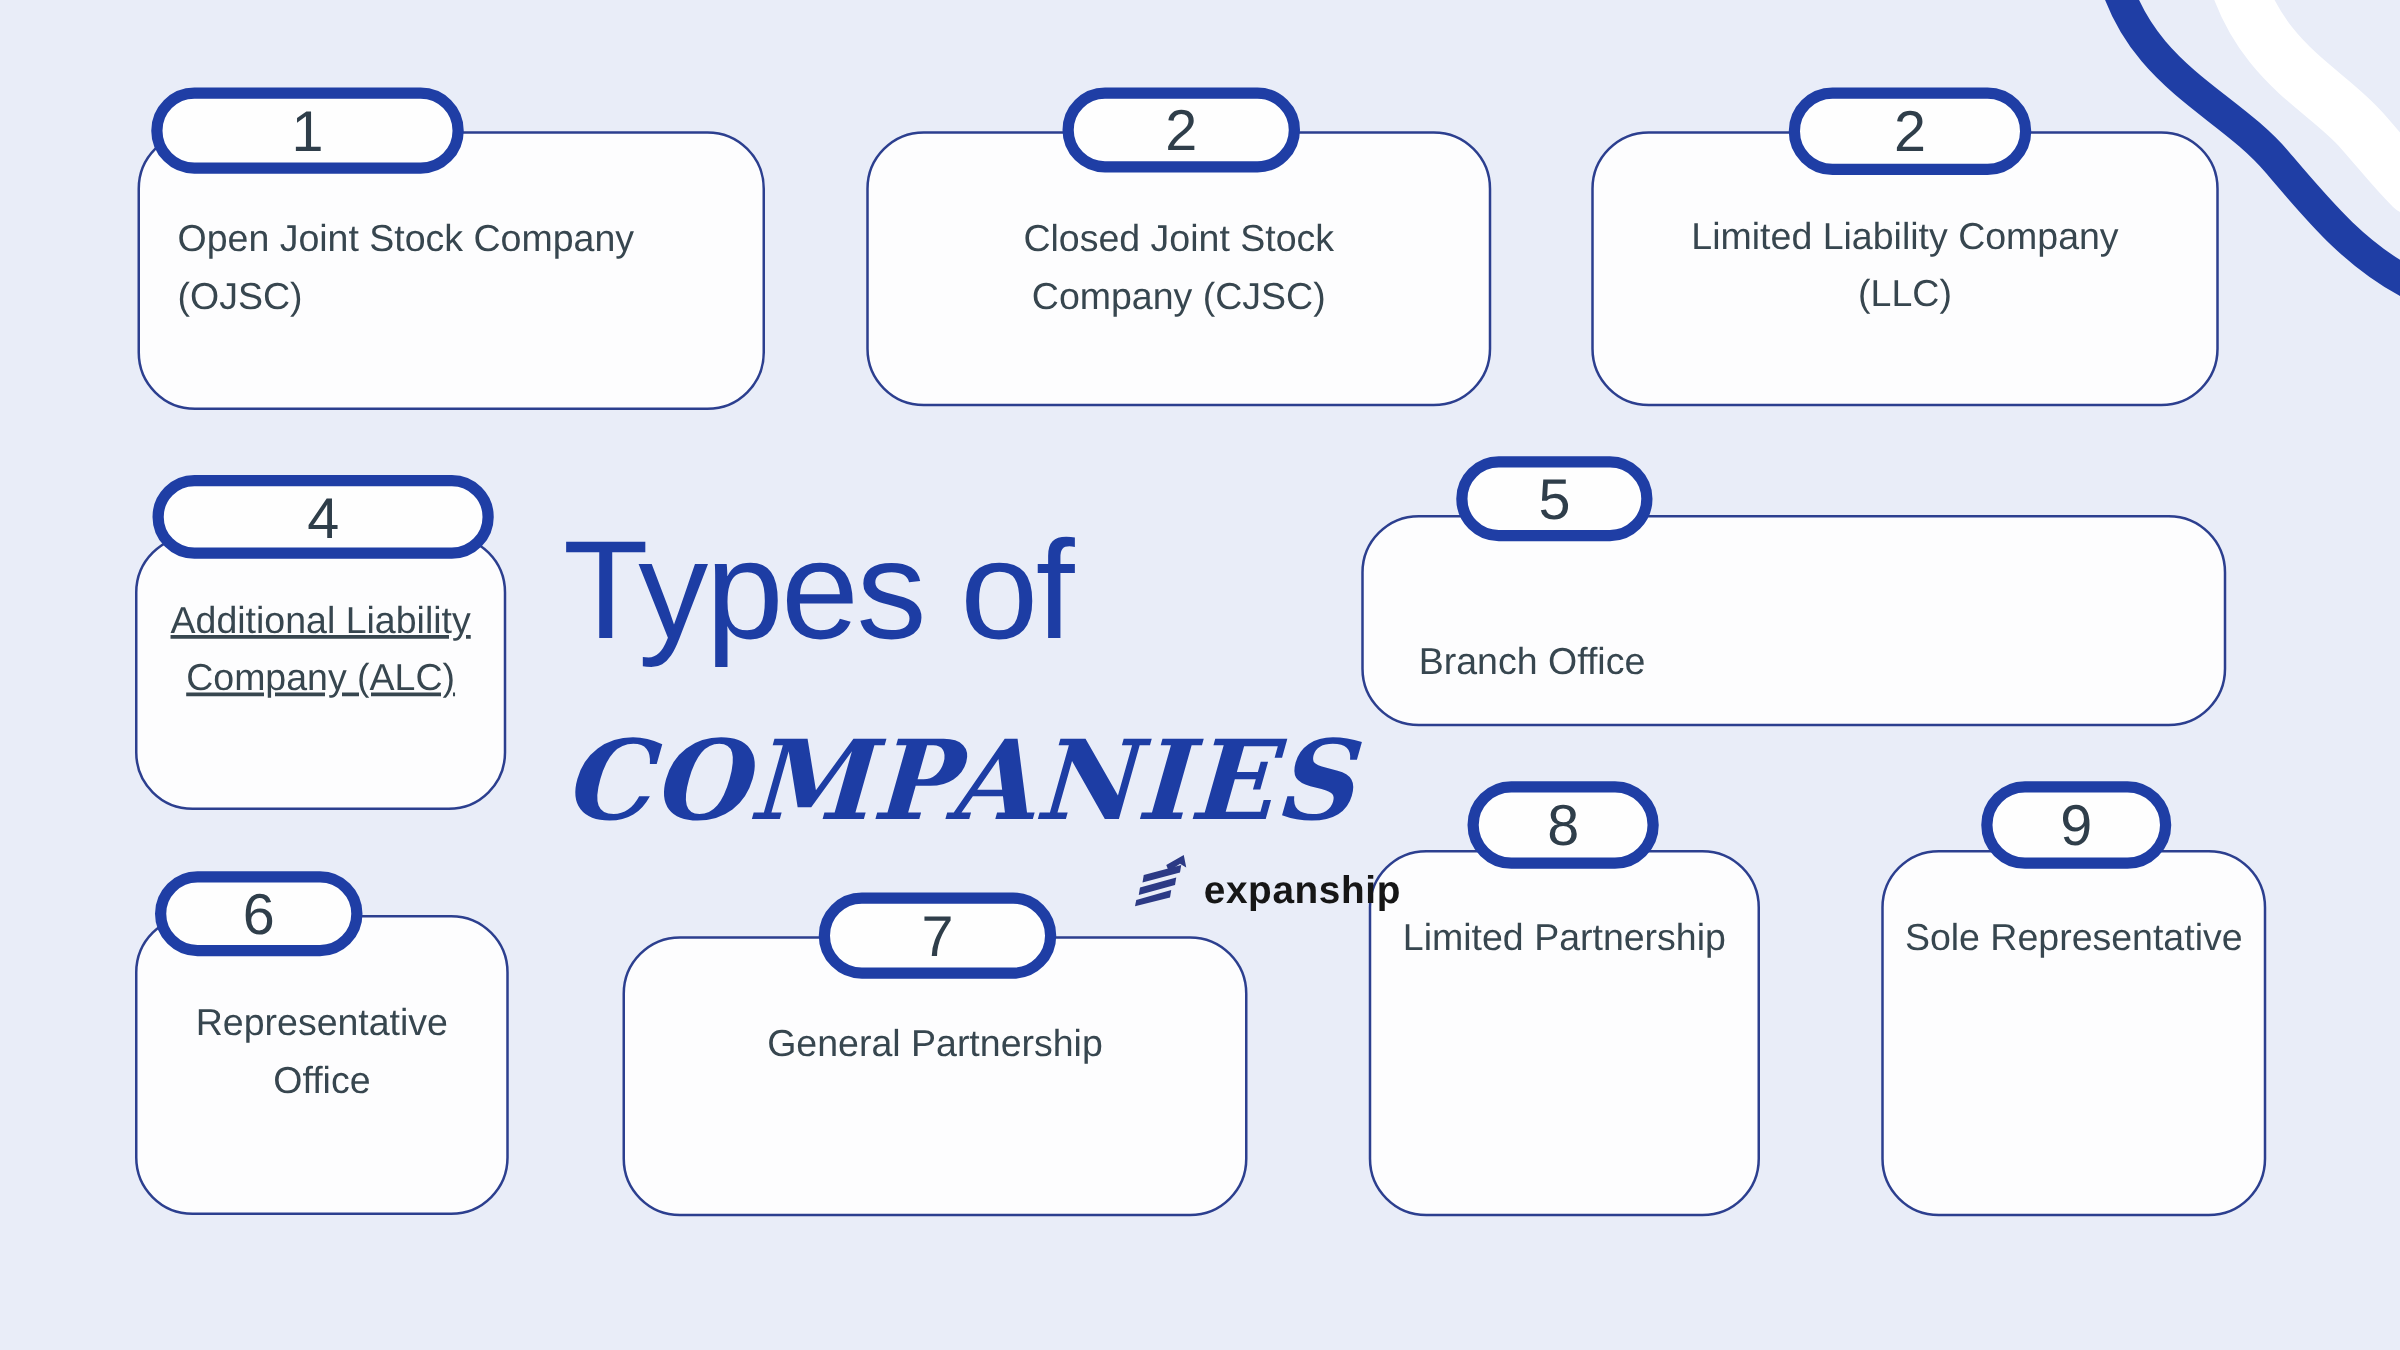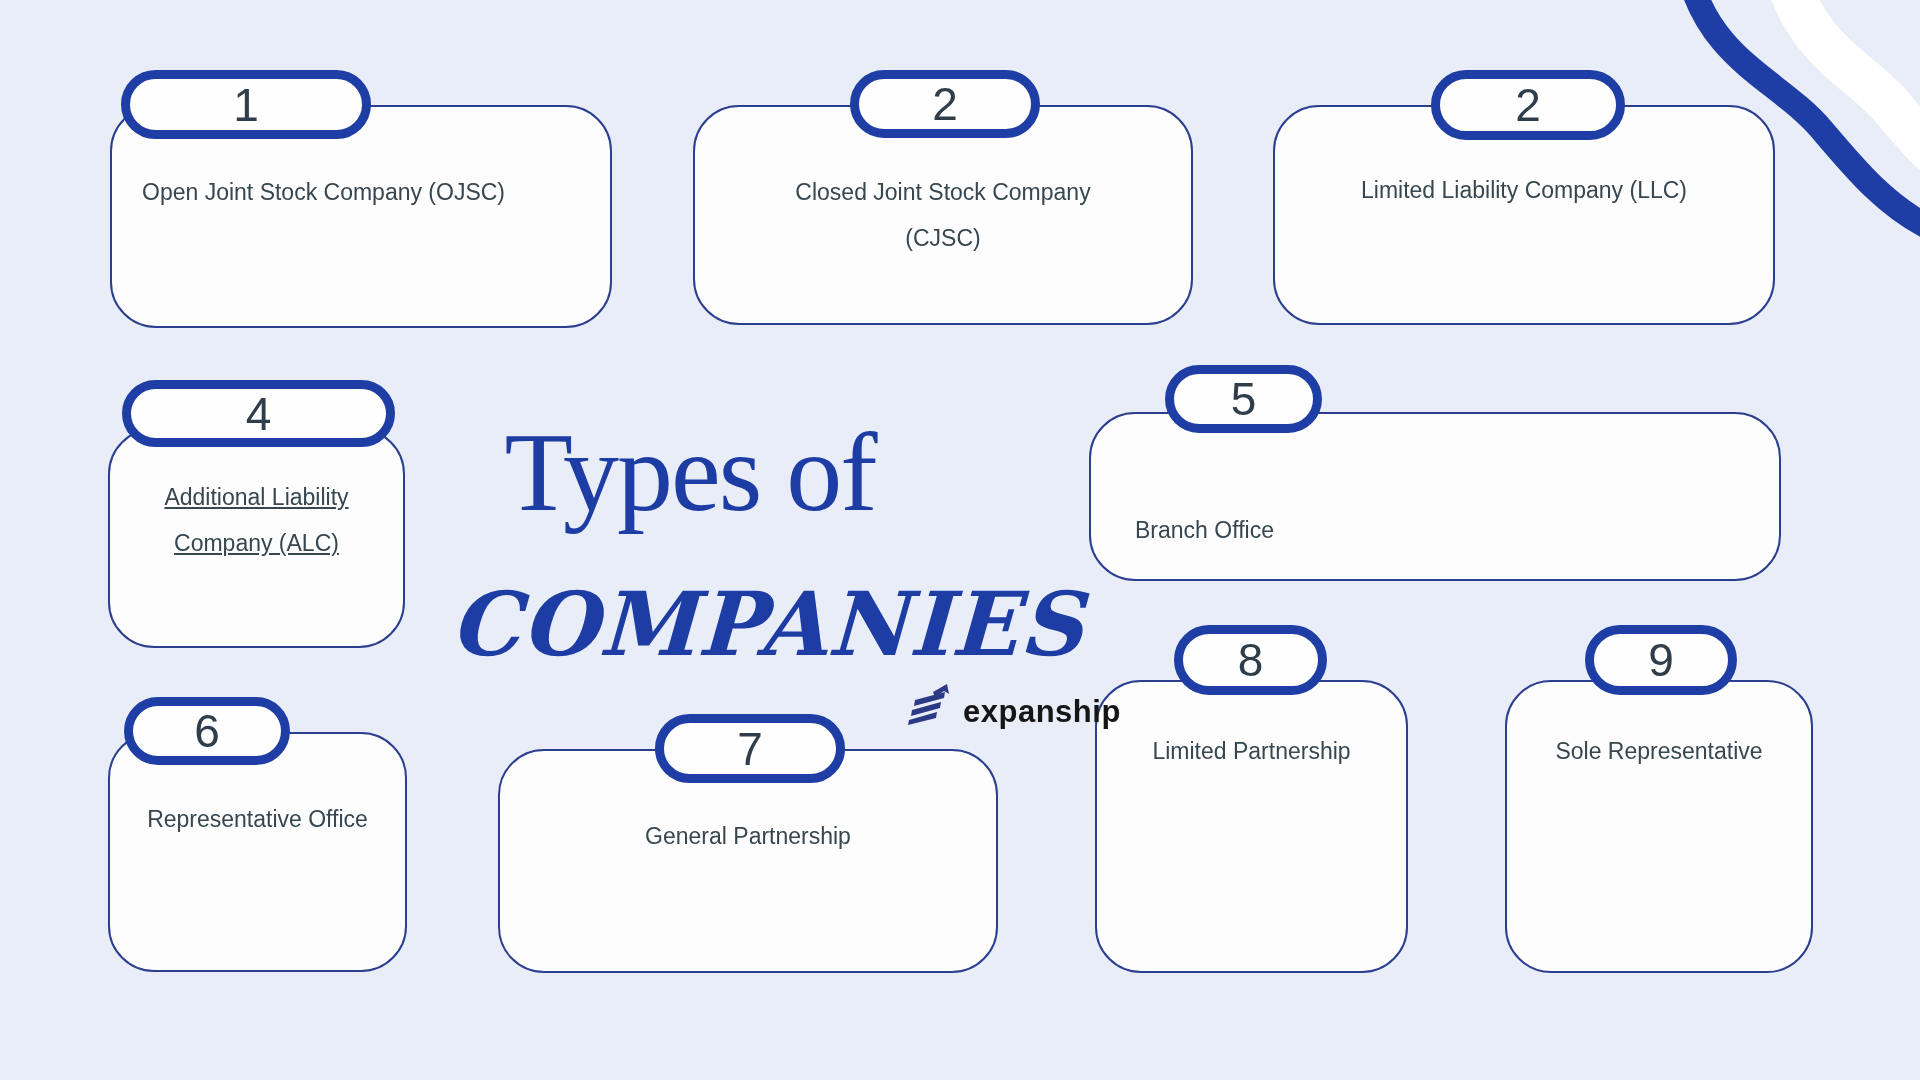--- a/index.html
+++ b/index.html
@@ -20,28 +20,28 @@
     background:#fefefe;
     border:9px solid #1f3ea5;
     border-radius:40px;
     box-sizing:border-box;
     display:flex;align-items:center;justify-content:center;
     font-size:46px;color:#2f3e4a;
     z-index:3;
   }
   .card-text{
     position:absolute;left:0;right:0;top:0;bottom:0;
-    font-size:23px;line-height:46px;color:#37464f;
+    font-size:30px;line-height:46px;color:#37464f;
     box-sizing:border-box;
   }
   .ta-center{text-align:center;}
   .ta-left{text-align:left;}
   .title-line1{
-    position:absolute;left:480px;top:416px;width:420px;
-    font-family:Liberation Serif, serif;
+    position:absolute;left:444px;top:416px;width:420px;
+    font-family:Liberation Sans, sans-serif;
     font-size:112px;line-height:1;color:#1d3da4;
     text-align:center;letter-spacing:-2px;font-weight:500;
   }
   .title-line2{
     position:absolute;left:458px;top:572px;width:616px;
     font-family:"DejaVu Serif", serif;
     font-style:italic;font-weight:900;
     font-size:88px;line-height:1.2;color:#1d3da4;
     text-align:center;transform:skewX(-5deg);letter-spacing:1px;
   }

